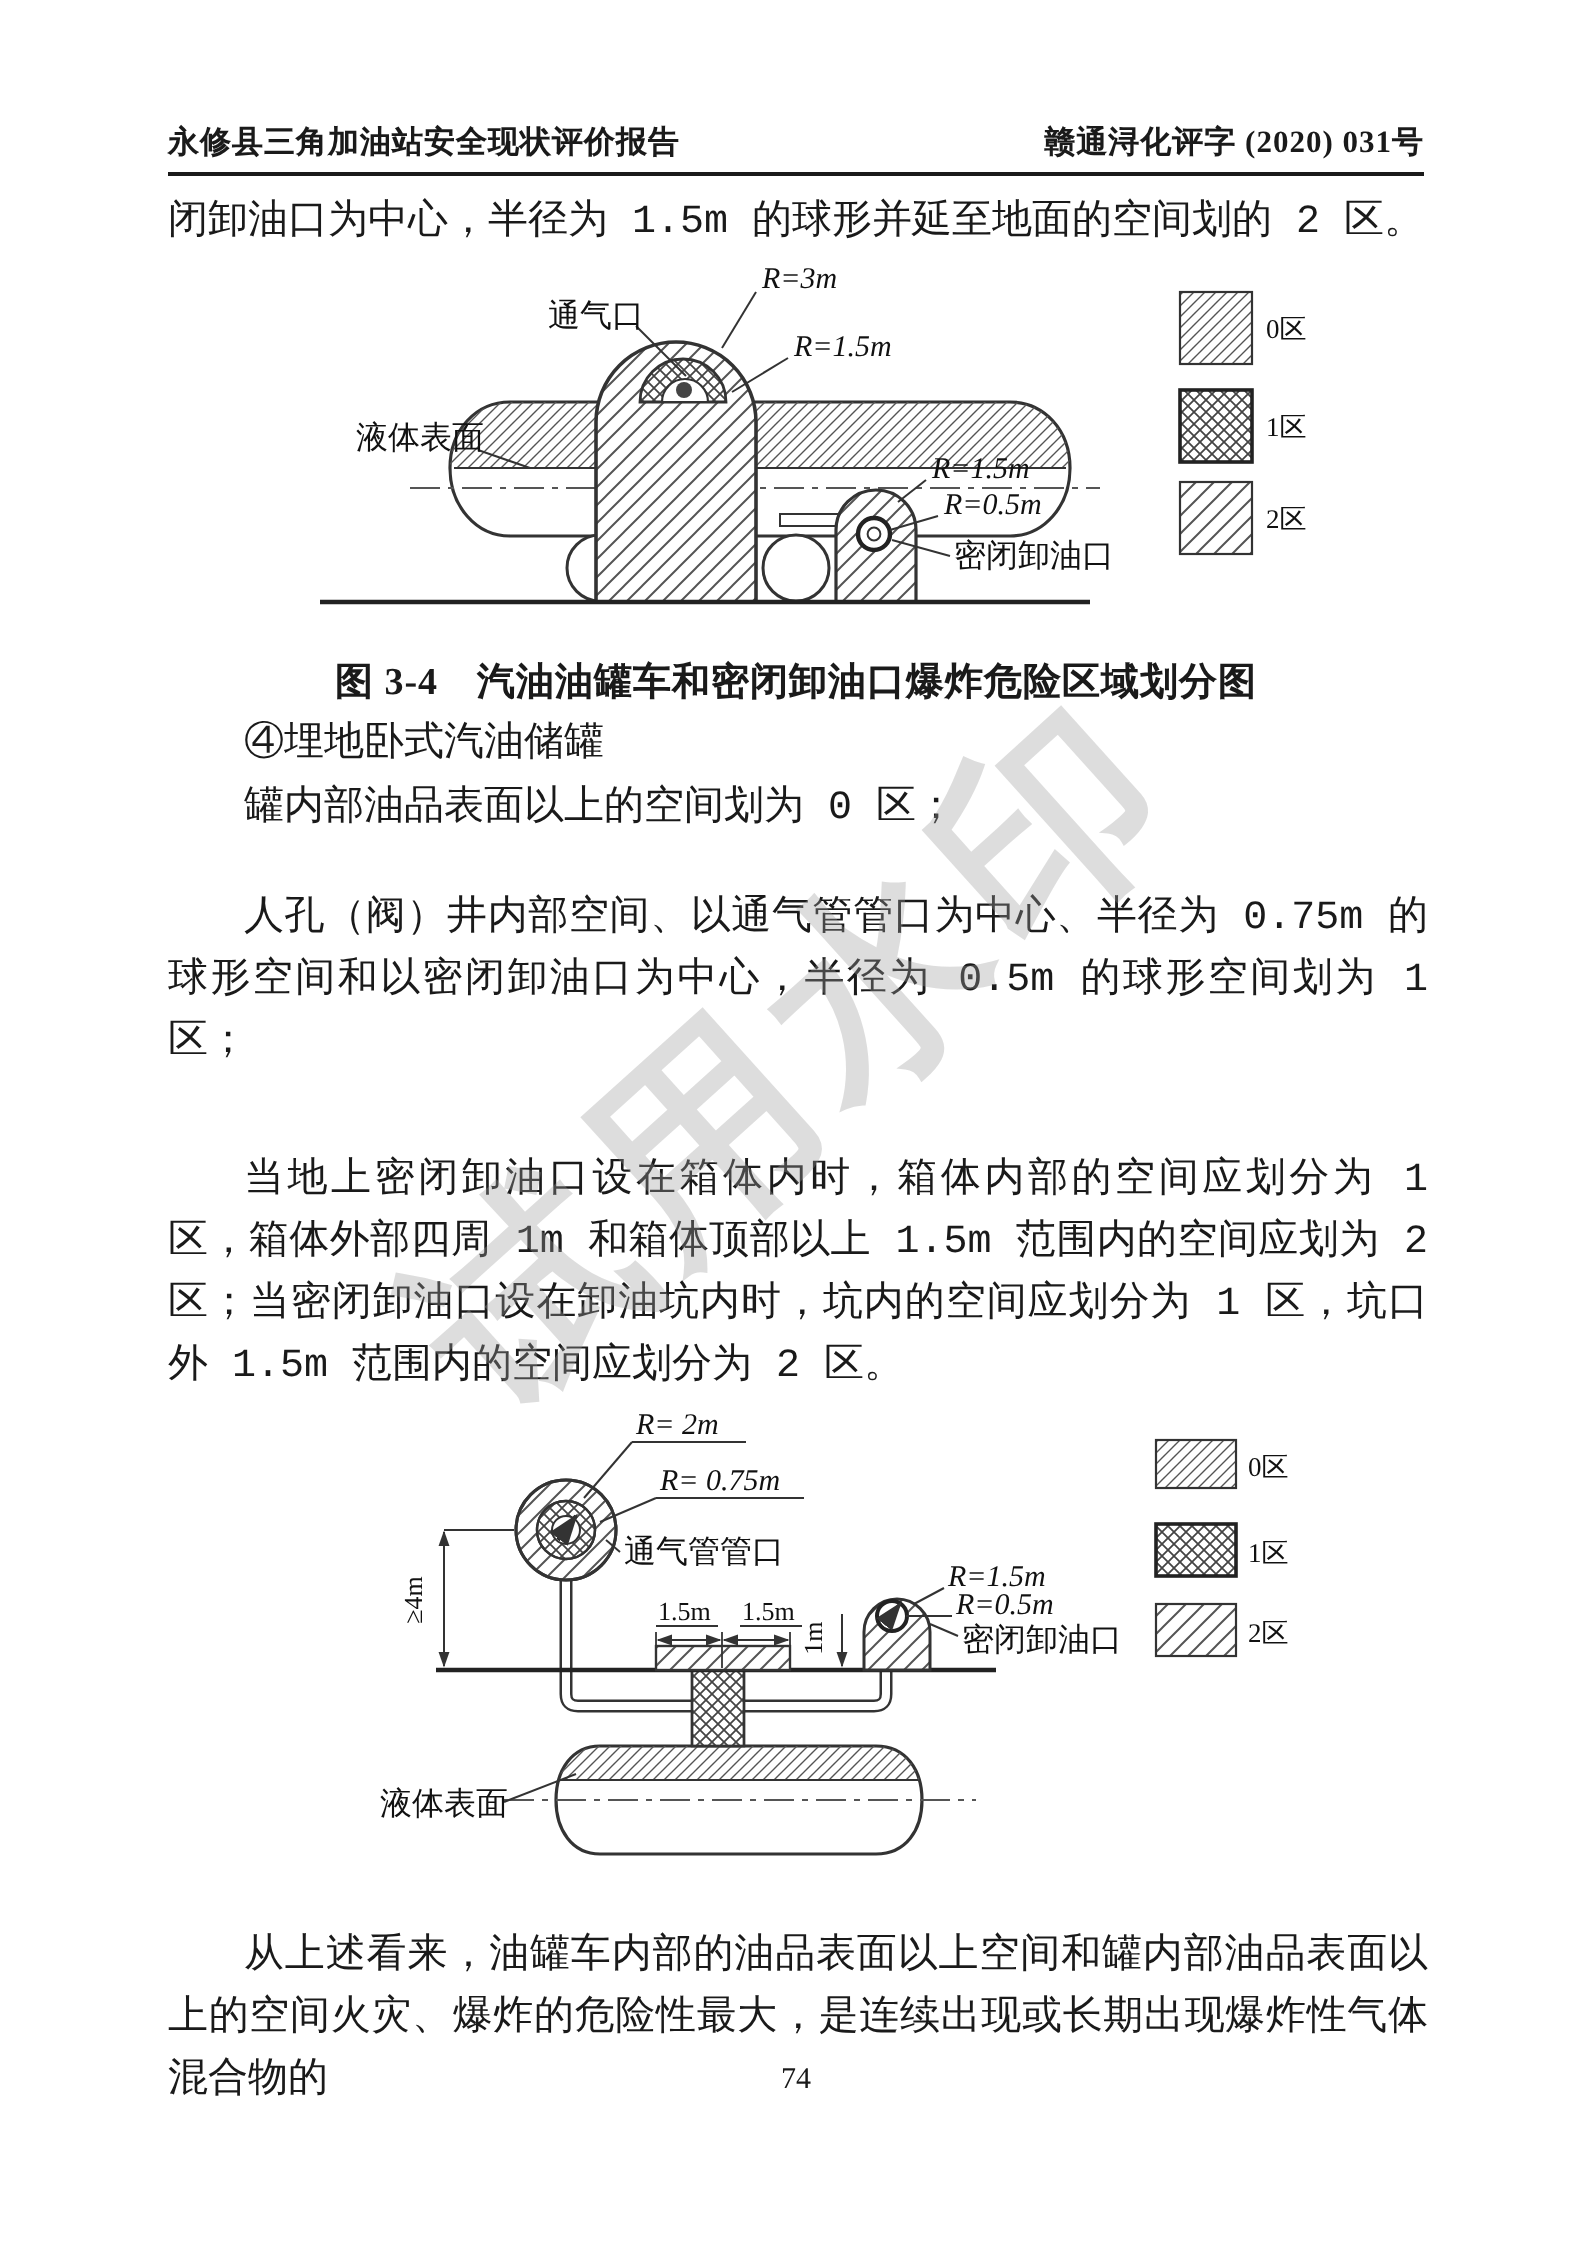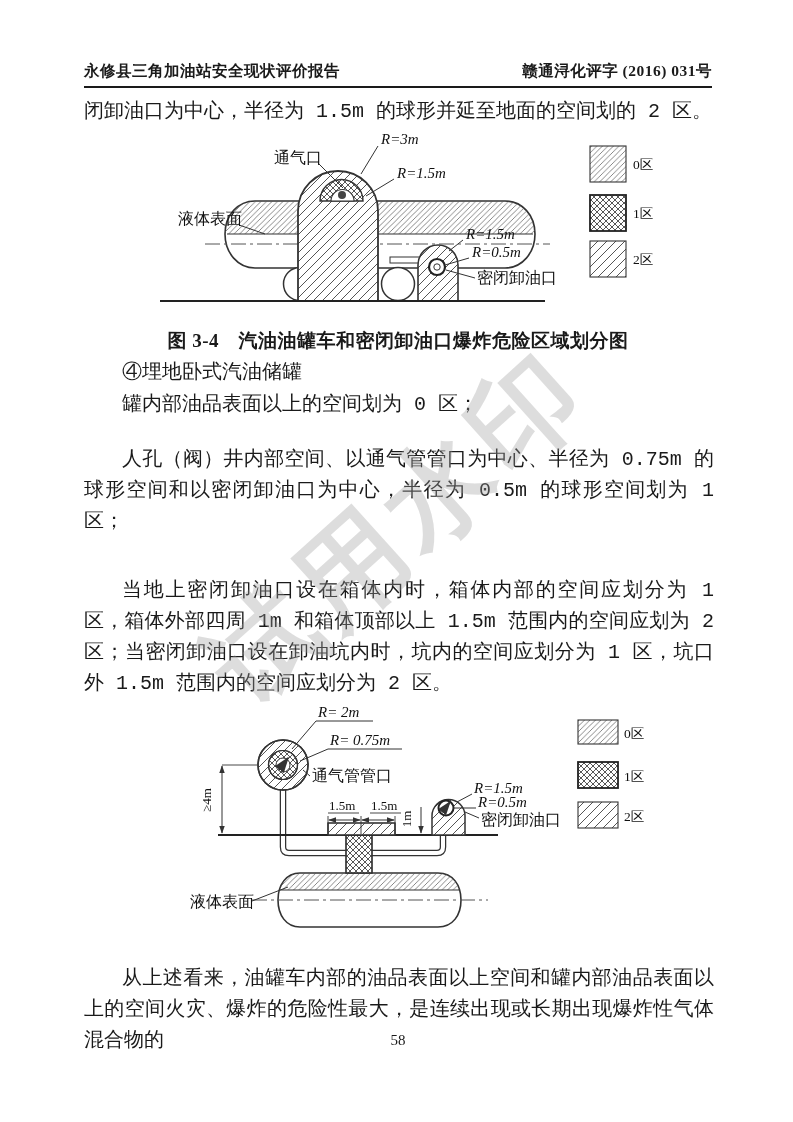--- a/index.html
+++ b/index.html
@@ -36,21 +36,21 @@
     font-family:"Liberation Serif","DejaVu Serif",serif;
   }
 </style>
 </head>
 <body>
 
 <div class="page">
 
   <div class="hdr">
     <span>永修县三角加油站安全现状评价报告</span>
-    <span>赣通浔化评字 (2016) 031号</span>
+    <span>赣通浔化评字 (2020) 031号</span>
   </div>
 
   <div class="para" style="top:96px;">闭卸油口为中心，半径为 1.5m 的球形并延至地面的空间划的 2 区。</div>
 
   <svg class="fig" style="left:150px;top:131px;" width="565" height="192" viewBox="0 0 565 192">
     <defs>
       <pattern id="z0a" width="5.5" height="5.5" patternUnits="userSpaceOnUse">
         <path d="M0,5.5 l5.5,-5.5 M-1.4,1.4 l2.8,-2.8 M4.1,6.9 l2.8,-2.8" stroke="#555" stroke-width="0.7" fill="none"></path>
       </pattern>
       <pattern id="z1a" width="6" height="6" patternUnits="userSpaceOnUse">
@@ -238,17 +238,17 @@
       <rect x="438" y="65" width="40" height="26" fill="url(#z1b)" stroke="#222" stroke-width="1.8"></rect>
       <text x="484" y="84" class="leg">1区</text>
       <rect x="438" y="105" width="40" height="26" fill="url(#z2b)" stroke="#333" stroke-width="1.1"></rect>
       <text x="484" y="124" class="leg">2区</text>
     </g>
   </svg>
 
 
   <div class="para indent" style="top:963px;">从上述看来，油罐车内部的油品表面以上空间和罐内部油品表面以上的空间火灾、爆炸的危险性最大，是连续出现或长期出现爆炸性气体混合物的</div>
 
-  <div class="pageno">58</div>
+  <div class="pageno">74</div>
 
   <div class="watermark">试用水印</div>
 
 </div>
 
 </body></html>

